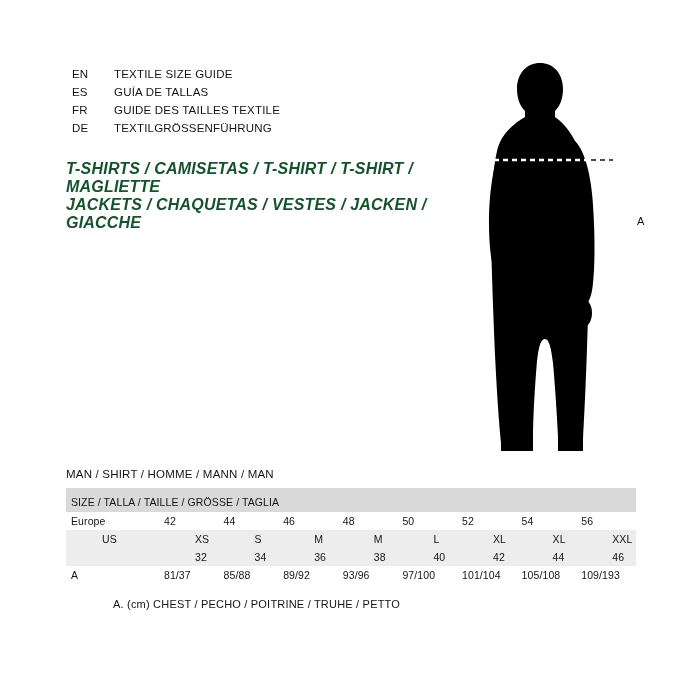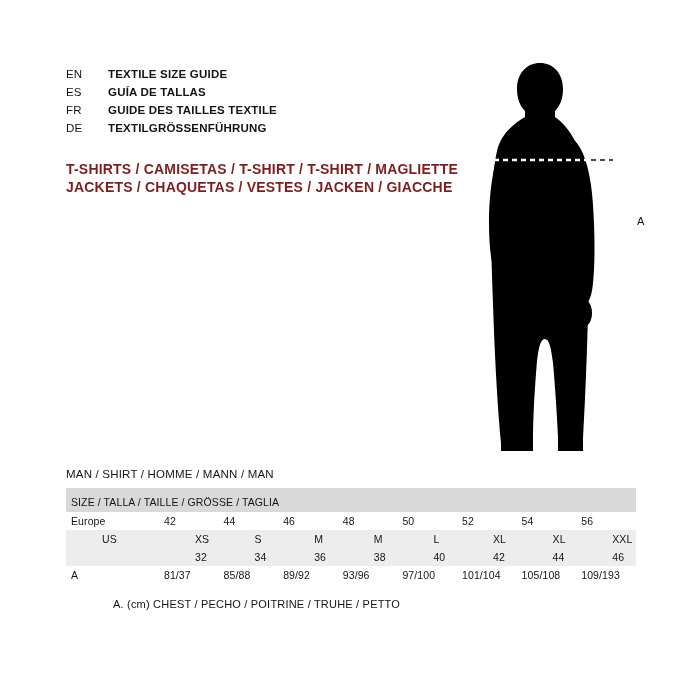--- a/index.html
+++ b/index.html
@@ -18,56 +18,56 @@
 
   .page {
     position: relative;
     width: 700px;
     height: 700px;
   }
 
   
   .lang-block {
     position: absolute;
-    left: 66px;
+    left: 72px;
     top: 65px;
     width: 380px;
   }
   .lang-row {
     display: flex;
     align-items: baseline;
     height: 18px;
     line-height: 18px;
   }
   .lang-code {
     width: 42px;
     font-size: 11.5px;
     letter-spacing: 0.2px;
     color: #141414;
   }
   .lang-text {
     font-size: 11.5px;
     letter-spacing: 0.2px;
     color: #141414;
-    font-weight: bold;
   }
 
   
   .garment-block {
     position: absolute;
     left: 66px;
     top: 160px;
     width: 400px;
   }
   .garment-line {
-    font-size: 14px;
+    font-size: 16px;
     font-weight: bold;
     letter-spacing: 0.2px;
     line-height: 18px;
-    color: #7f1d1d;
+    color: #14532d;
+    font-style: italic;
   }
 
   
   .figure-wrap {
     position: absolute;
     left: 455px;
     top: 55px;
     width: 200px;
     height: 400px;
   }

